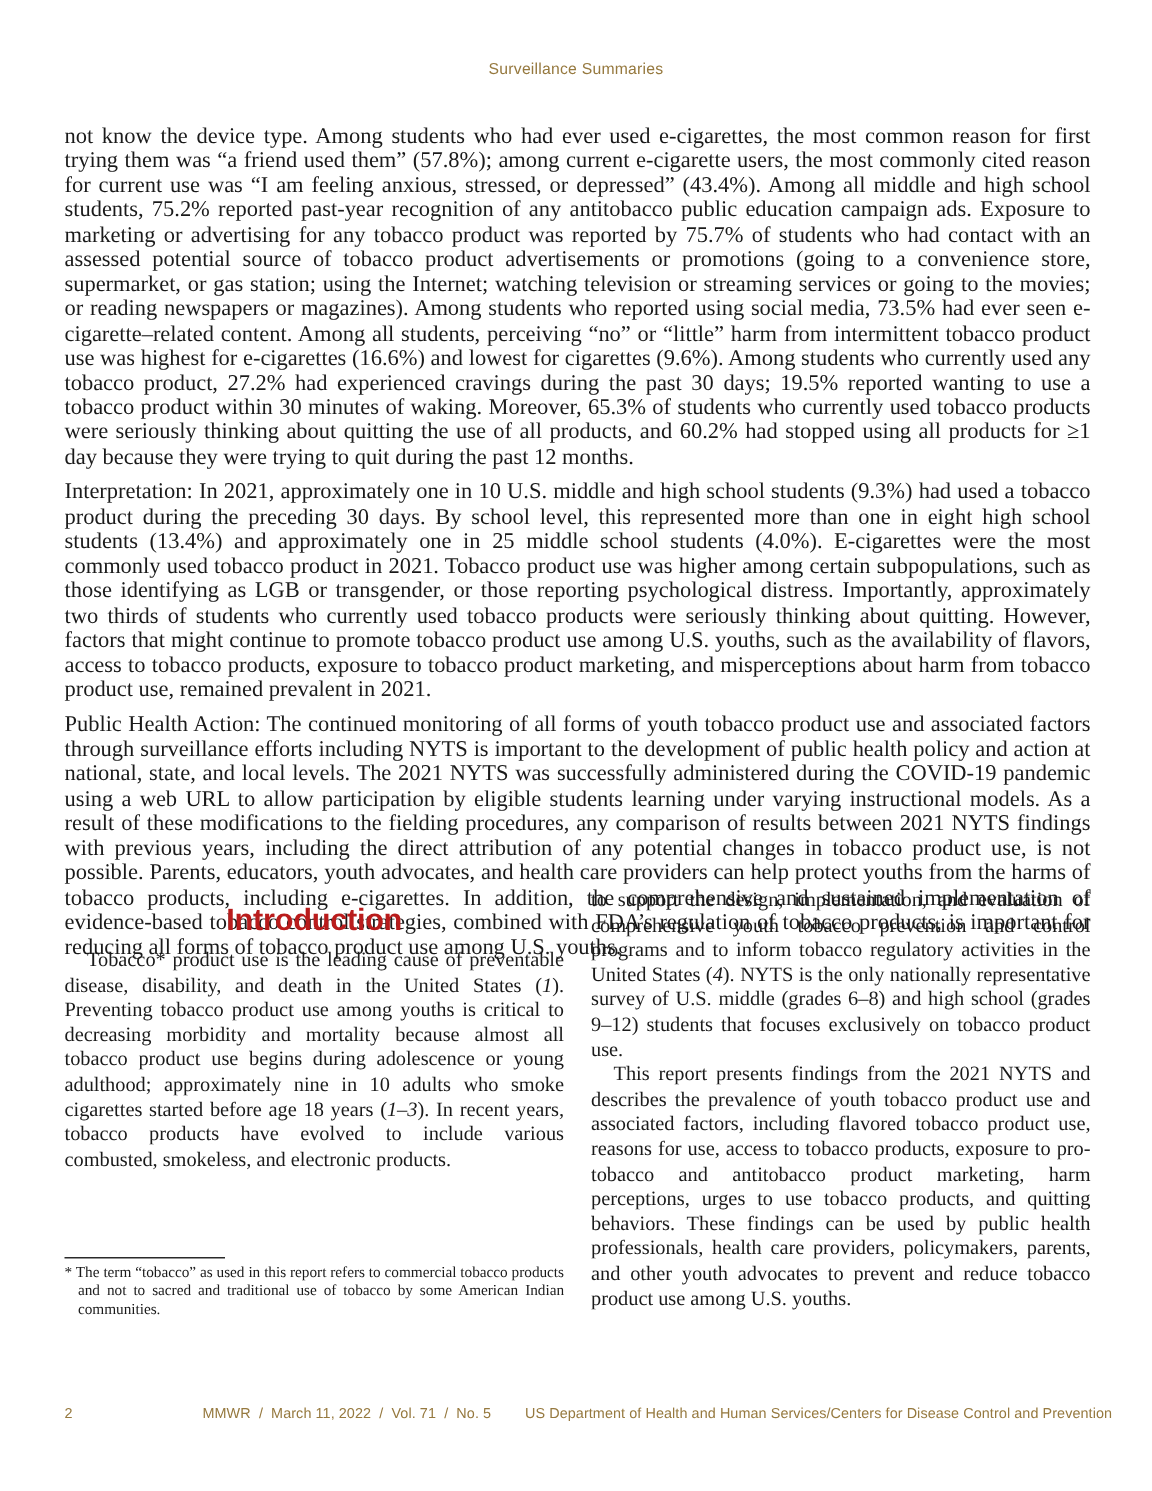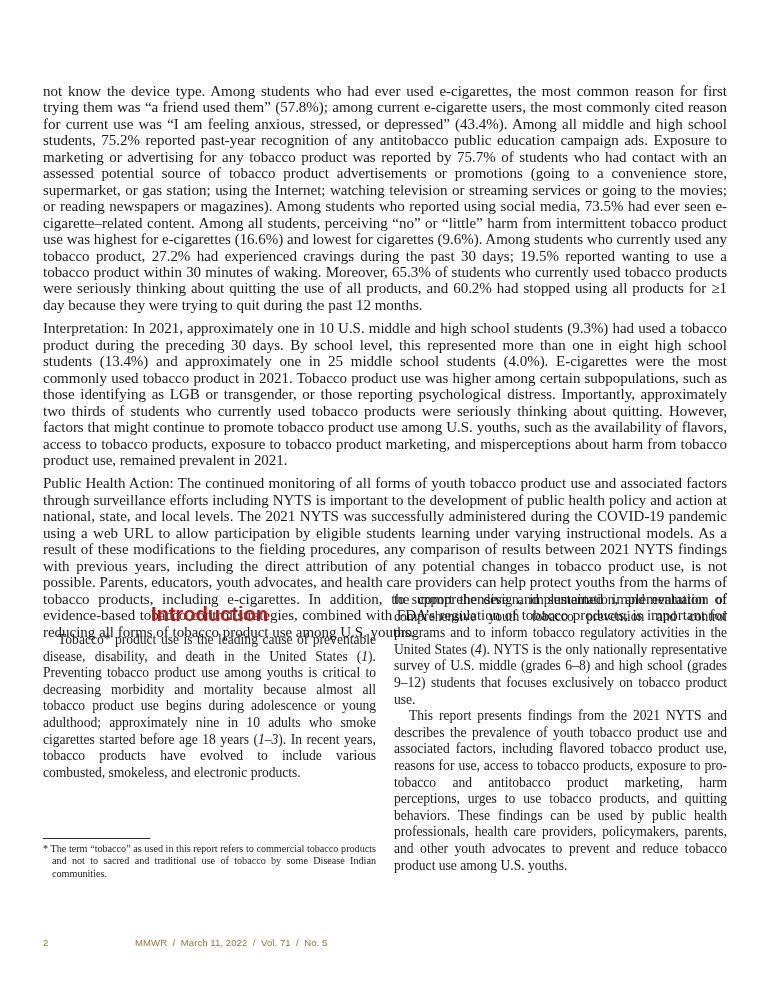--- a/index.html
+++ b/index.html
@@ -139,20 +139,21 @@
     top: 0;
     white-space: nowrap;
   }
   i { font-style: italic; }
 </style>
 </head>
 <body>
 
 <div class="page">
 
+  <div class="running-head">Surveillance Summaries</div>
 
   <div class="abstract">
 
     <p>not know the device type. Among students who had ever used e-cigarettes, the most common reason for first trying them was “a friend used them” (57.8%); among current e-cigarette users, the most commonly cited reason for current use was “I am feeling anxious, stressed, or depressed” (43.4%). Among all middle and high school students, 75.2% reported past-year recognition of any antitobacco public education campaign ads. Exposure to marketing or advertising for any tobacco product was reported by 75.7% of students who had contact with an assessed potential source of tobacco product advertisements or promotions (going to a convenience store, supermarket, or gas station; using the Internet; watching television or streaming services or going to the movies; or reading newspapers or magazines). Among students who reported using social media, 73.5% had ever seen e-cigarette–related content. Among all students, perceiving “no” or “little” harm from intermittent tobacco product use was highest for e-cigarettes (16.6%) and lowest for cigarettes (9.6%). Among students who currently used any tobacco product, 27.2% had experienced cravings during the past 30 days; 19.5% reported wanting to use a tobacco product within 30 minutes of waking. Moreover, 65.3% of students who currently used tobacco products were seriously thinking about quitting the use of all products, and 60.2% had stopped using all products for ≥1 day because they were trying to quit during the past 12 months.</p>
 
     <p><span class="lead">Interpretation:</span><span> In 2021, approximately one in 10 U.S. middle and high school students (9.3%) had used a tobacco product during the preceding 30 days. By school level, this represented more than one in eight high school students (13.4%) and approximately one in 25 middle school students (4.0%). E-cigarettes were the most commonly used tobacco product in 2021. Tobacco product use was higher among certain subpopulations, such as those identifying as LGB or transgender, or those reporting psychological distress. Importantly, approximately two thirds of students who currently used tobacco products were seriously thinking about quitting. However, factors that might continue to promote tobacco product use among U.S. youths, such as the availability of flavors, access to tobacco products, exposure to tobacco product marketing, and misperceptions about harm from tobacco product use, remained prevalent in 2021.</span></p>
 
     <p><span class="lead">Public Health Action:</span><span> The continued monitoring of all forms of youth tobacco product use and associated factors through surveillance efforts including NYTS is important to the development of public health policy and action at national, state, and local levels. The 2021 NYTS was successfully administered during the COVID-19 pandemic using a web URL to allow participation by eligible students learning under varying instructional models. As a result of these modifications to the fielding procedures, any comparison of results between 2021 NYTS findings with previous years, including the direct attribution of any potential changes in tobacco product use, is not possible. Parents, educators, youth advocates, and health care providers can help protect youths from the harms of tobacco products, including e-cigarettes. In addition, the comprehensive and sustained implementation of evidence-based tobacco control strategies, combined with FDA’s regulation of tobacco products, is important for reducing all forms of tobacco product use among U.S. youths.</span></p>
   </div>
 
@@ -164,21 +165,22 @@
   </div>
 
   <div class="col col-right">
     <p class="noindent"><span>to support the design, implementation, and evaluation of comprehensive youth tobacco prevention and control programs and to inform tobacco regulatory activities in the United States (</span><i>4</i><span>). NYTS is the only nationally representative survey of U.S. middle (grades 6–8) and high school (grades 9–12) students that focuses exclusively on tobacco product use.</span></p>
 
     <p>This report presents findings from the 2021 NYTS and describes the prevalence of youth tobacco product use and associated factors, including flavored tobacco product use, reasons for use, access to tobacco products, exposure to pro-tobacco and antitobacco product marketing, harm perceptions, urges to use tobacco products, and quitting behaviors. These findings can be used by public health professionals, health care providers, policymakers, parents, and other youth advocates to prevent and reduce tobacco product use among U.S. youths.</p>
   </div>
 
   <div class="footnote">
     <div class="footnote-rule"></div>
-    <p class="footnote-text">* The term “tobacco” as used in this report refers to commercial tobacco products and not to sacred and traditional use of tobacco by some Disease Indian communities.</p>
+    <p class="footnote-text">* The term “tobacco” as used in this report refers to commercial tobacco products and not to sacred and traditional use of tobacco by some American Indian communities.</p>
   </div>
 
   <div class="footer">
     <span class="footer-page">2</span>
     <span class="footer-issue">MMWR  /  March 11, 2022  /  Vol. 71  /  No. 5</span>
+    <span class="footer-agency">US Department of Health and Human Services/Centers for Disease Control and Prevention</span>
   </div>
 
 </div>
 
 </body></html>

